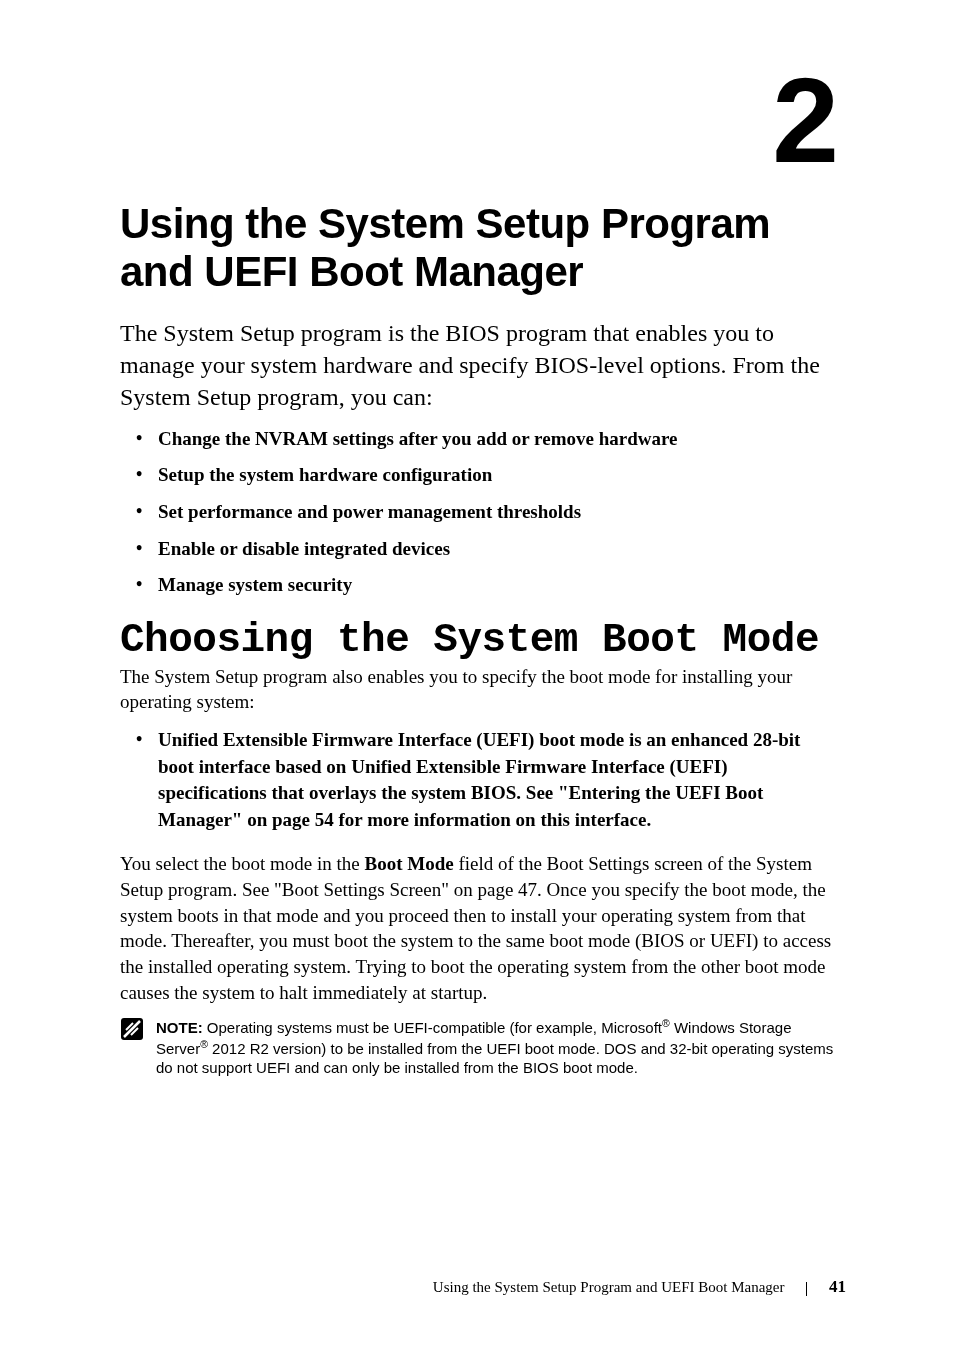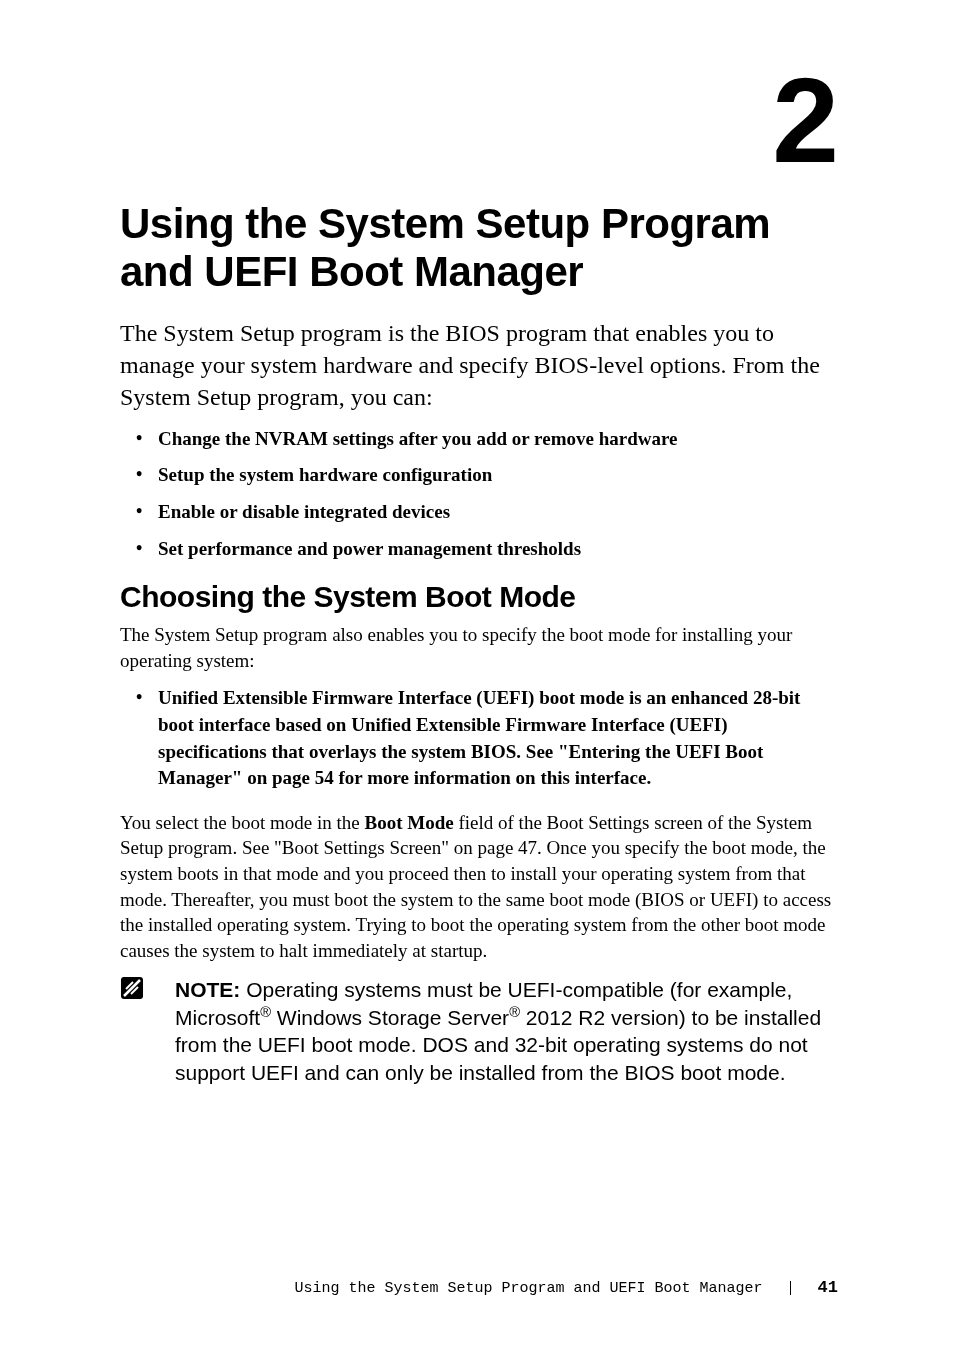--- a/index.html
+++ b/index.html
@@ -50,24 +50,24 @@
       margin-bottom: 10px;
       position: relative;
     }
     .bullet-list li::before {
       content: "•";
       position: absolute;
       left: -22px;
       font-size: 18px;
     }
     .section-heading {
-      font-family: Liberation Sans, sans-serif;
-      font-size: 30px;
+      font-family: Liberation Mono, monospace;
+      font-size: 41px;
       font-weight: 900;
-      margin-bottom: 8px;
+      margin-bottom: 1px;
       margin-top: 14px;
       letter-spacing: -0.5px;
     }
     .body-text {
       font-size: 19px;
       line-height: 1.35;
       margin-bottom: 12px;
     }
     .note-block {
       display: flex;
@@ -77,38 +77,37 @@
     }
     .note-icon {
       flex-shrink: 0;
       width: 24px;
       height: 24px;
       margin-right: 12px;
       margin-top: 0px;
     }
     .note-text {
       font-family: Arial, Helvetica, sans-serif;
-      font-size: 21px;
+      font-size: 15px;
       line-height: 1.3;
-      margin-left: 19px;
     }
     .note-label {
       font-weight: bold;
     }
     .superscript {
       font-size: 0.7em;
       vertical-align: super;
     }
     .footer {
       position: absolute;
       bottom: 55px;
       left: 0;
-      right: 116px;
+      right: 108px;
       text-align: right;
-      font-family: Liberation Mono, monospace;
+      font-family: Liberation Serif, serif;
       font-size: 15px;
     }
     .footer-title {
       display: inline;
     }
     .footer-sep {
       display: inline-block;
       width: 1px;
       height: 14px;
       background: #000;
@@ -125,22 +124,23 @@
 
 <div class="chapter-number">2</div>
 
 <h1 class="chapter-title">Using the System Setup Program and UEFI Boot Manager</h1>
 
 <p class="intro-text">The System Setup program is the BIOS program that enables you to manage your system hardware and specify BIOS-level options. From the System Setup program, you can:</p>
 
 <ul class="bullet-list">
   <li>Change the NVRAM settings after you add or remove hardware</li>
   <li>Setup the system hardware configuration</li>
+  <li>Set performance and power management thresholds</li>
   <li>Enable or disable integrated devices</li>
-  <li>Set performance and power management thresholds</li>
+  <li>Manage system security</li>
 </ul>
 
 <h2 class="section-heading">Choosing the System Boot Mode</h2>
 
 <p class="body-text">The System Setup program also enables you to specify the boot mode for installing your operating system:</p>
 
 <ul class="bullet-list">
   <li>Unified Extensible Firmware Interface (UEFI) boot mode is an enhanced 28-bit boot interface based on Unified Extensible Firmware Interface (UEFI) specifications that overlays the system BIOS. See "Entering the UEFI Boot Manager" on page 54 for more information on this interface.</li>
 </ul>
 

